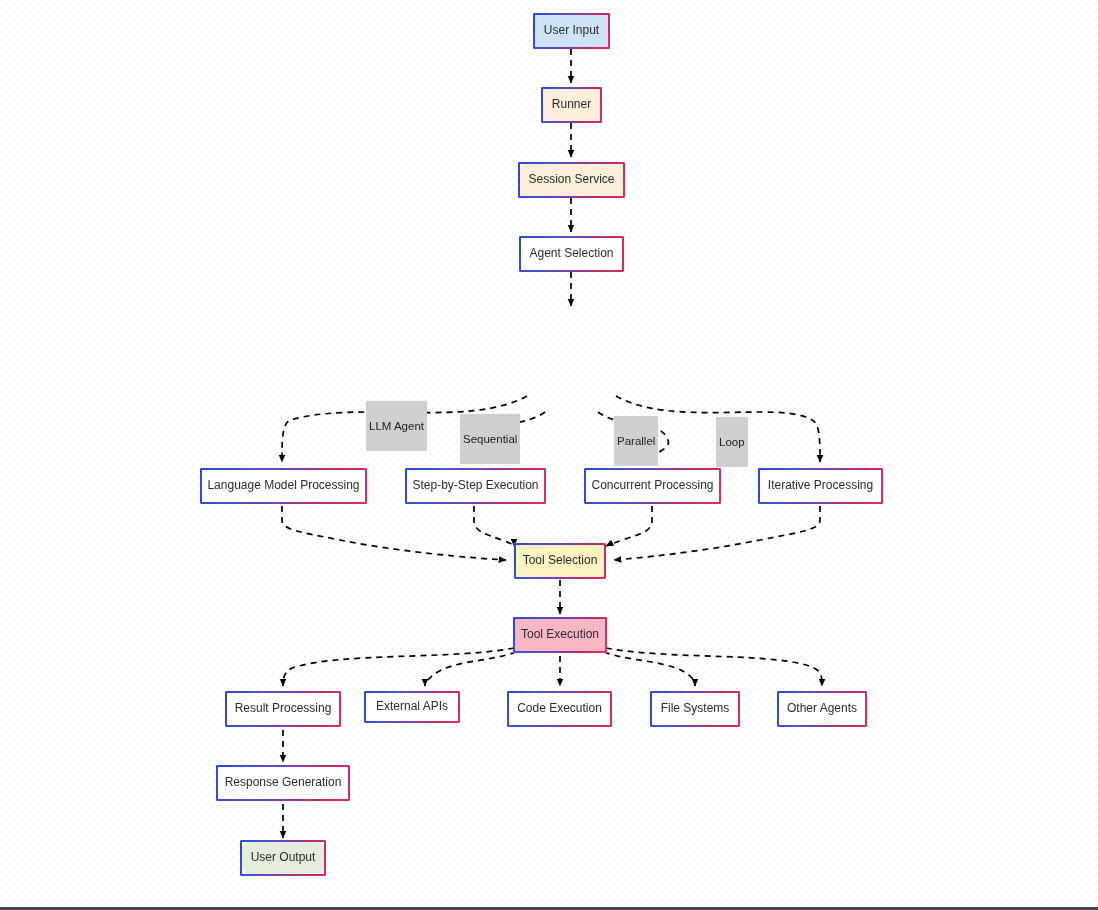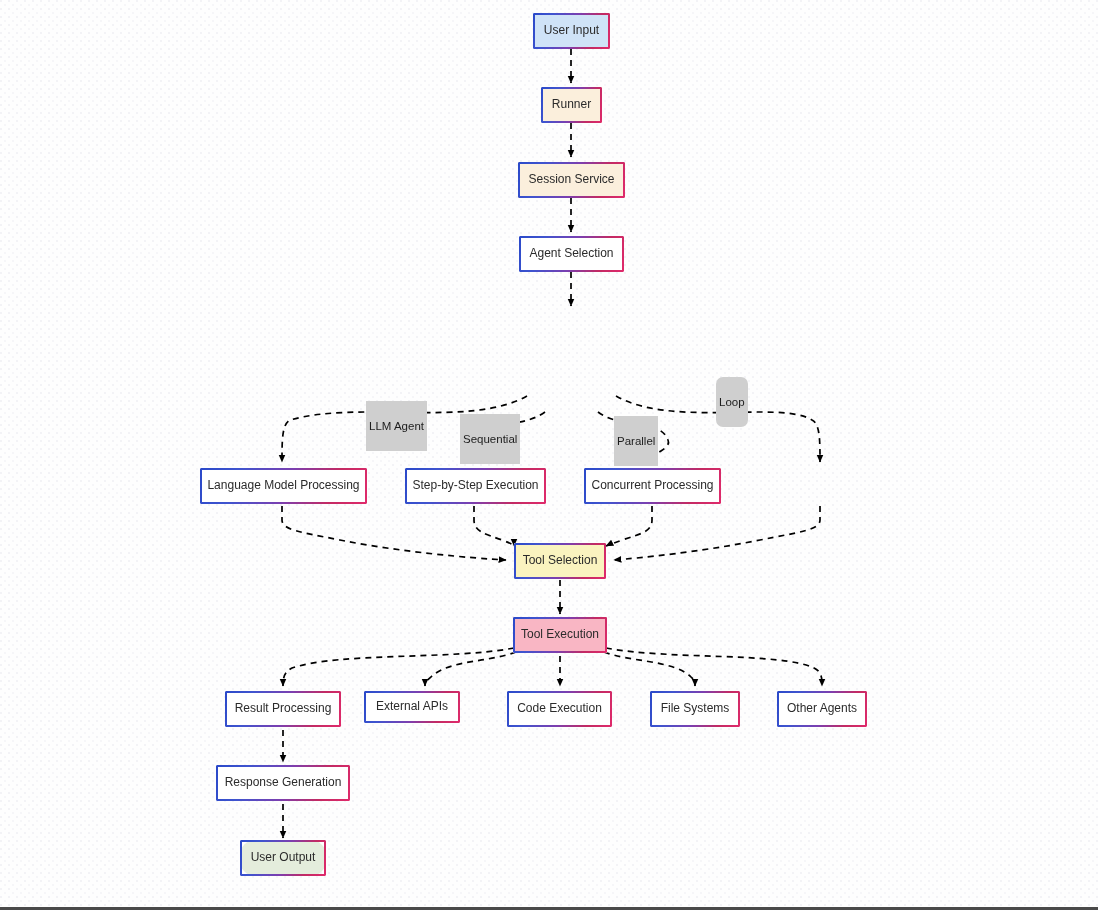--- a/index.html
+++ b/index.html
@@ -134,34 +134,37 @@
   </div>
 
   <div class="node fill-white" style="left:519px;top:236px;width:105px;height:36px;">
     <span>Agent Selection</span>
   </div>
 
 
   <div class="edge-label" style="left:366px;top:401px;">LLM Agent</div>
   <div class="edge-label" style="left:460px;top:414px;">Sequential</div>
   <div class="edge-label" style="left:614px;top:416px;">Parallel</div>
-  <div class="edge-label" style="left:716px;top:377px;border-radius:7px;">Loop</div>
+  <div class="edge-label" style="left:716px;top:417px;">Loop</div>
 
   <div class="node fill-white" style="left:405px;top:468px;width:141px;height:36px;">
     <span>Step-by-Step Execution</span>
   </div>
 
   <div class="node fill-white" style="left:200px;top:468px;width:167px;height:36px;">
     <span>Language Model Processing</span>
   </div>
 
   <div class="node fill-white" style="left:584px;top:468px;width:137px;height:36px;">
     <span>Concurrent Processing</span>
   </div>
 
+  <div class="node fill-white" style="left:758px;top:468px;width:125px;height:36px;">
+    <span>Iterative Processing</span>
+  </div>
 
   <div class="node fill-yellow" style="left:514px;top:543px;width:92px;height:36px;">
     <span>Tool Selection</span>
   </div>
 
   <div class="node fill-pink" style="left:513px;top:617px;width:94px;height:36px;">
     <span>Tool Execution</span>
   </div>
 
   <div class="node fill-white" style="left:225px;top:691px;width:116px;height:36px;">

